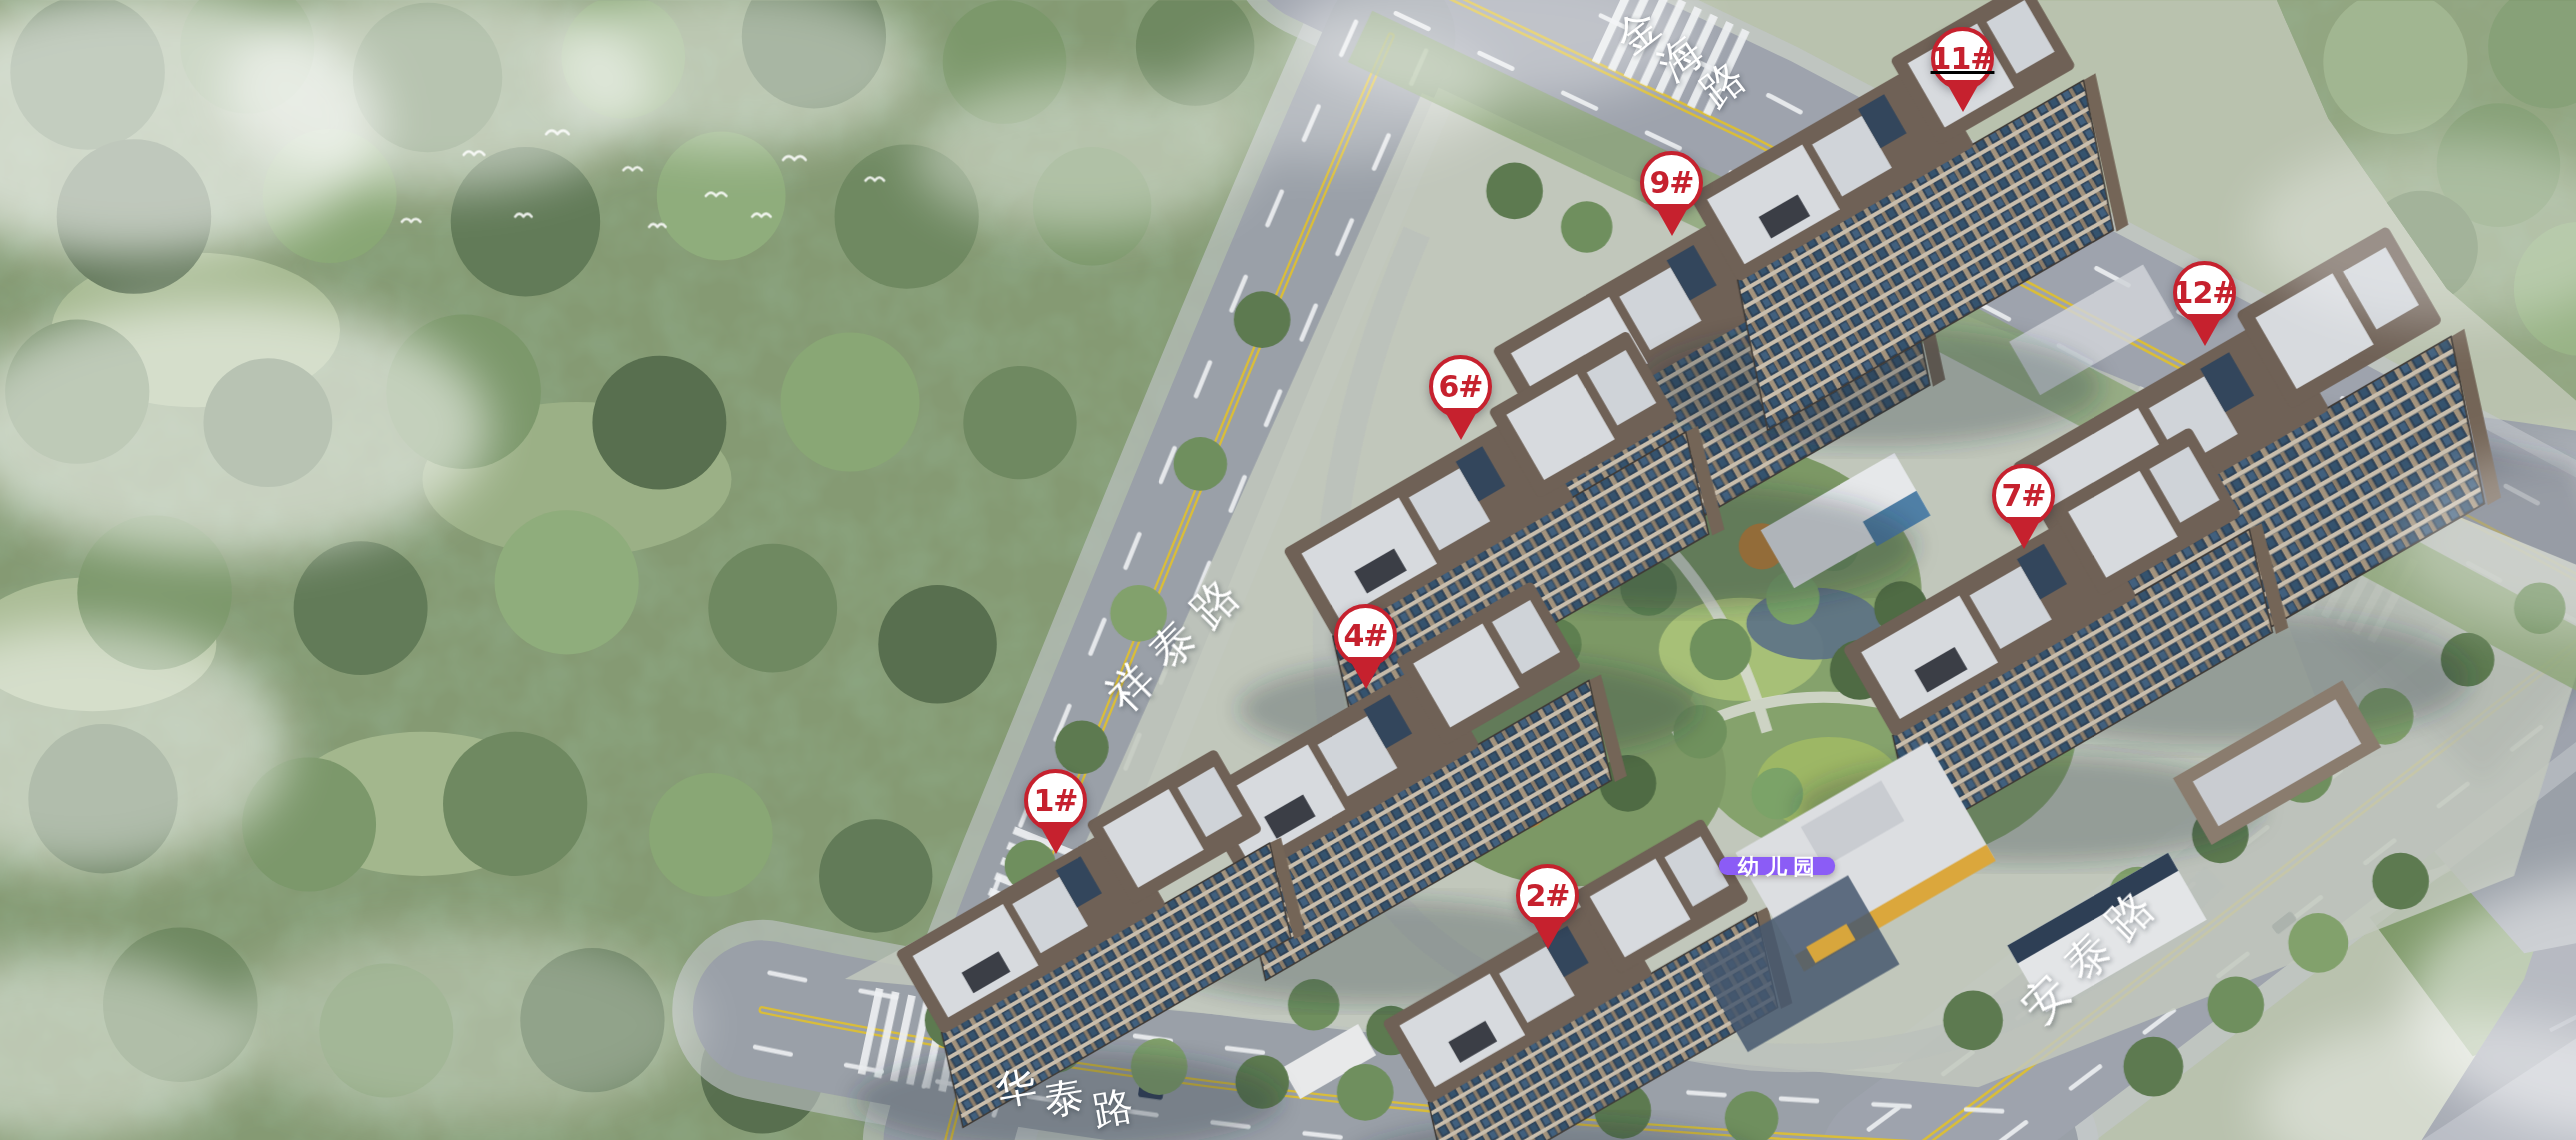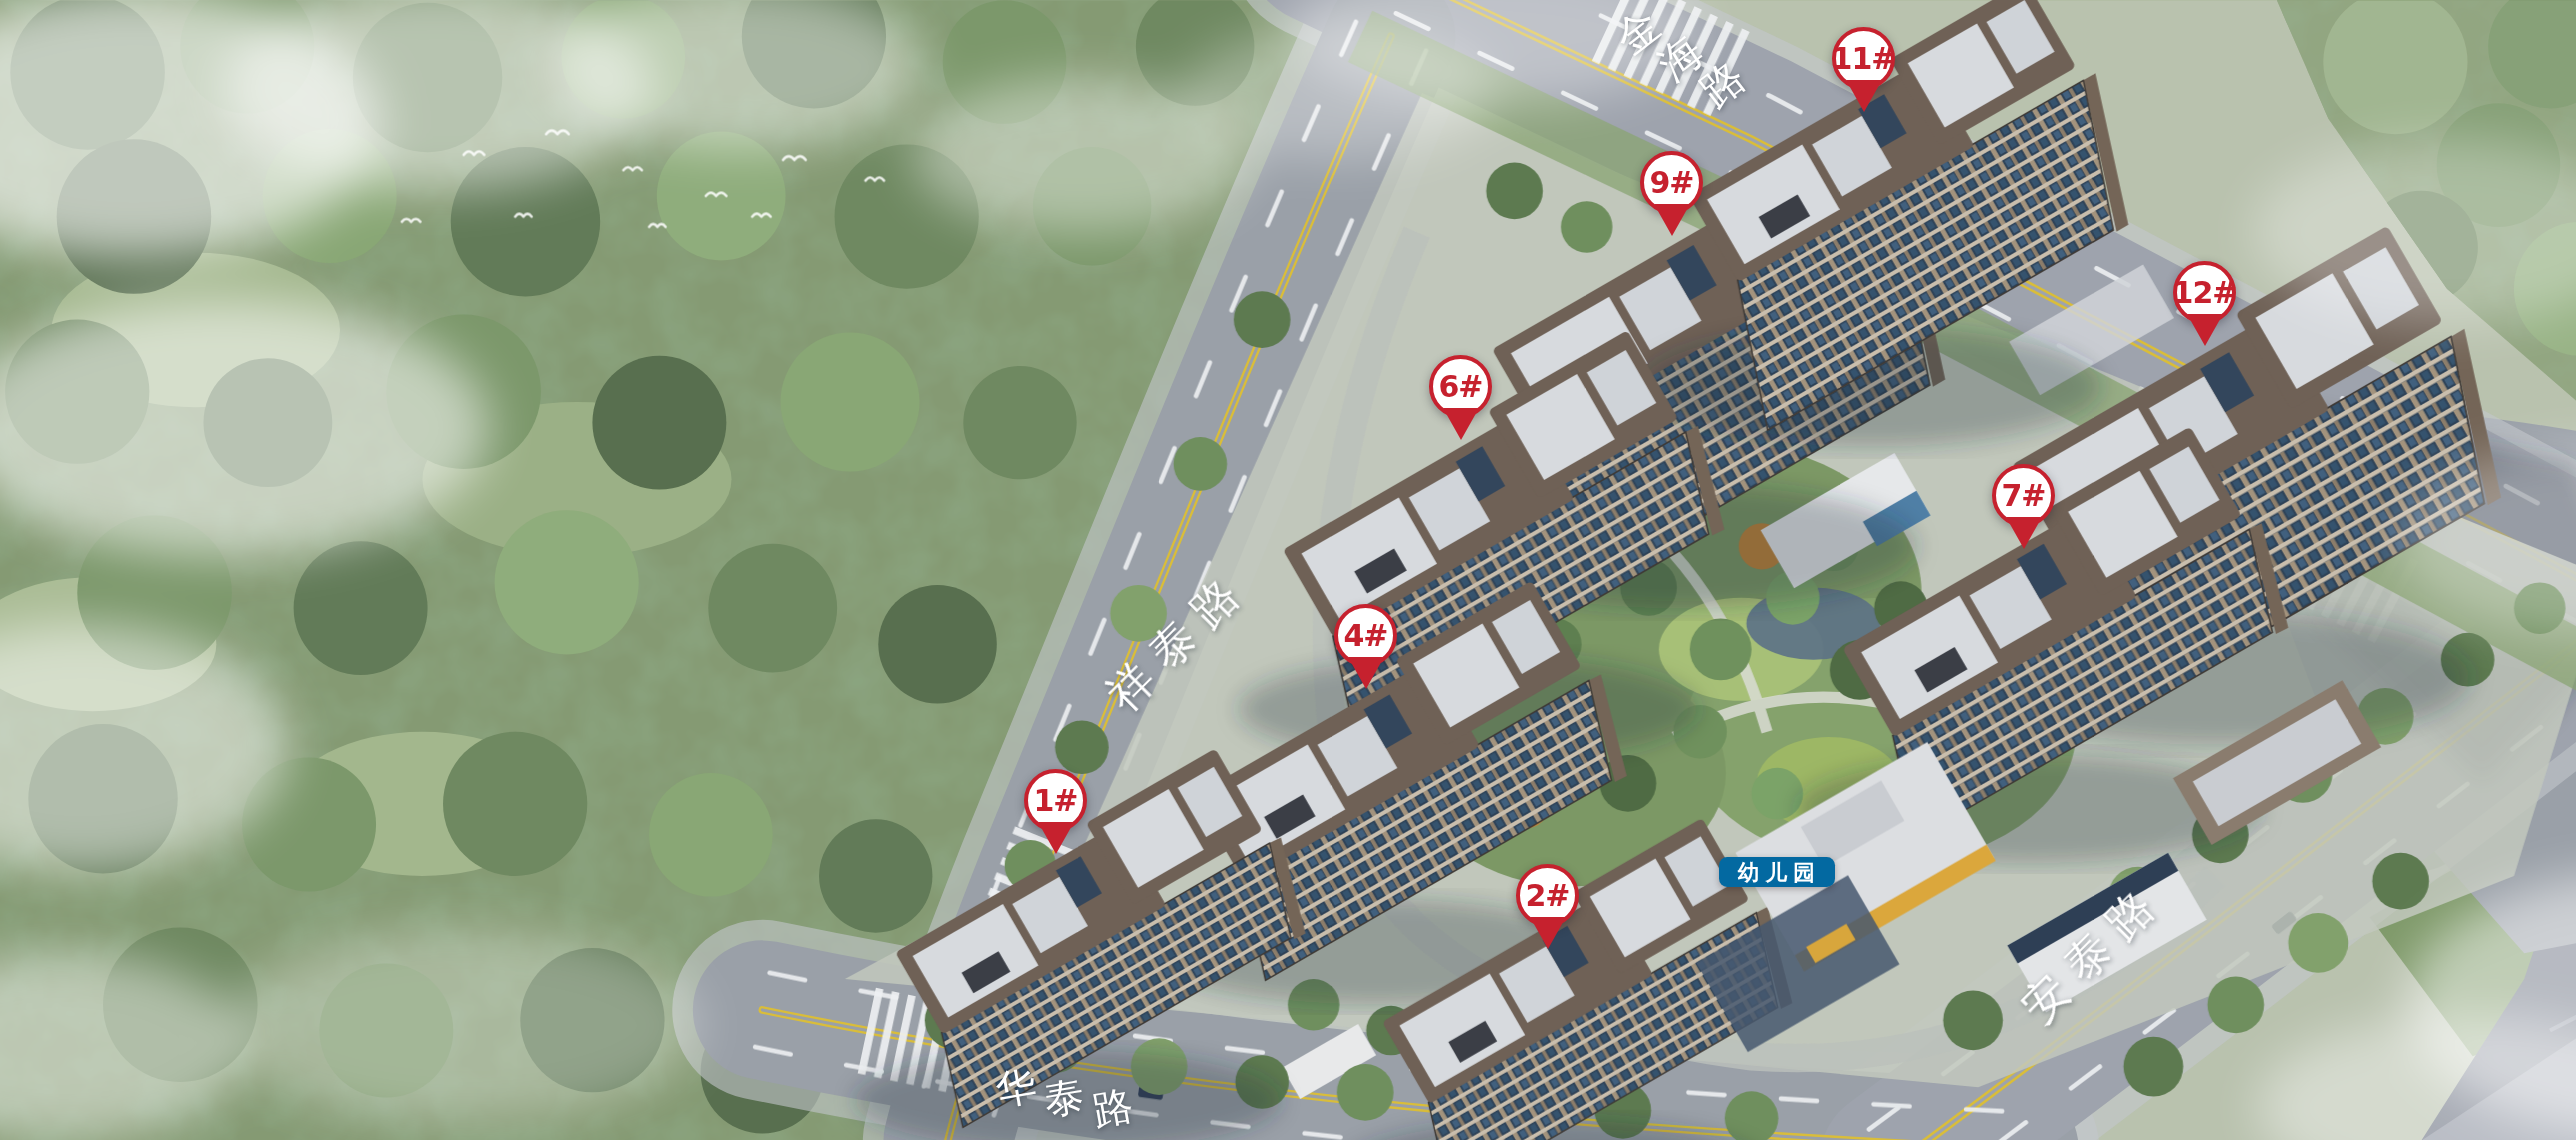--- a/index.html
+++ b/index.html
@@ -8,42 +8,42 @@
   .scene{position:absolute;left:0;top:0;}
   
   .pin{position:absolute;width:63px;height:63px;box-sizing:border-box;margin:-31px 0 0 -31px;
        background:#fff;border:4.6px solid #c6212e;border-radius:50%;
        display:flex;align-items:center;justify-content:center;z-index:40;
        box-shadow:0 3.1px 9.3px rgba(30,30,40,.35);}
   .pin::after{content:"";position:absolute;left:50%;top:49px;transform:translateX(-50%);
        width:0;height:0;border:18.5px solid transparent;border-bottom:0;
        border-top:32px solid #c6212e;z-index:-1;}
   .pin .num{color:#c6212e;font-weight:bold;font-size:30px;letter-spacing:-1px;line-height:1;}
-  .pin-11{left:1863px;top:58px;}
+  .pin-11{left:1962px;top:58px;text-decoration:underline;}
   .pin-9 {left:1671px;top:182px;}
   .pin-12{left:2204px;top:292px;}
   .pin-6 {left:1460px;top:386px;}
   .pin-7 {left:2023px;top:495px;}
   .pin-4 {left:1365px;top:635px;}
   .pin-1 {left:1055px;top:800px;}
   .pin-2 {left:1547px;top:895px;}
   
   .roadlabel{position:absolute;color:#ffffff;z-index:20;white-space:nowrap;
        text-shadow:0 1.5px 5.2px rgba(20,30,40,.45);}
   .rot45{transform:translate(-50%,-50%) rotate(-45deg);}
   .lbl-xiangtai{left:1178px;top:640px;font-size:45px;letter-spacing:14.4px;}
   .lbl-antai  {left:2093px;top:952px;font-size:45px;letter-spacing:14.4px;}
   .chip{position:absolute;color:#fff;z-index:20;font-size:42px;
        text-shadow:0 1.5px 5.2px rgba(20,30,40,.45);transform:translate(-50%,-50%) rotate(-38deg);}
   .jh0{left:1638px;top:32px;} .jh1{left:1681px;top:58px;} .jh2{left:1723px;top:84px;}
   .ht0{left:1016px;top:1088px;} .ht1{left:1064px;top:1098px;} .ht2{left:1113px;top:1108px;}
   .ht0,.ht1,.ht2{font-size:40px;transform:translate(-50%,-50%) rotate(-10deg);}
   
-  .kid-tag{position:absolute;left:1719px;top:857px;min-width:96px;height:30px;
-       background:#0369a1;border-radius:8.2px;color:#fff;font-weight:bold;font-size:21.6px;
+  .kid-tag{position:absolute;left:1719px;top:857px;min-width:96px;height:18px;
+       background:#8b5cf6;border-radius:8.2px;color:#fff;font-weight:bold;font-size:21.6px;
        letter-spacing:6.2px;display:flex;align-items:center;justify-content:center;
        padding:0 7.2px 0 12.4px;z-index:30;box-shadow:0 2.1px 6.2px rgba(40,20,20,.3);}
 </style>
 </head>
 <body>
 
 <div class="stage">
 
 <svg class="scene" width="2789" height="1141" viewBox="0 0 5414 2214">
   <defs>

